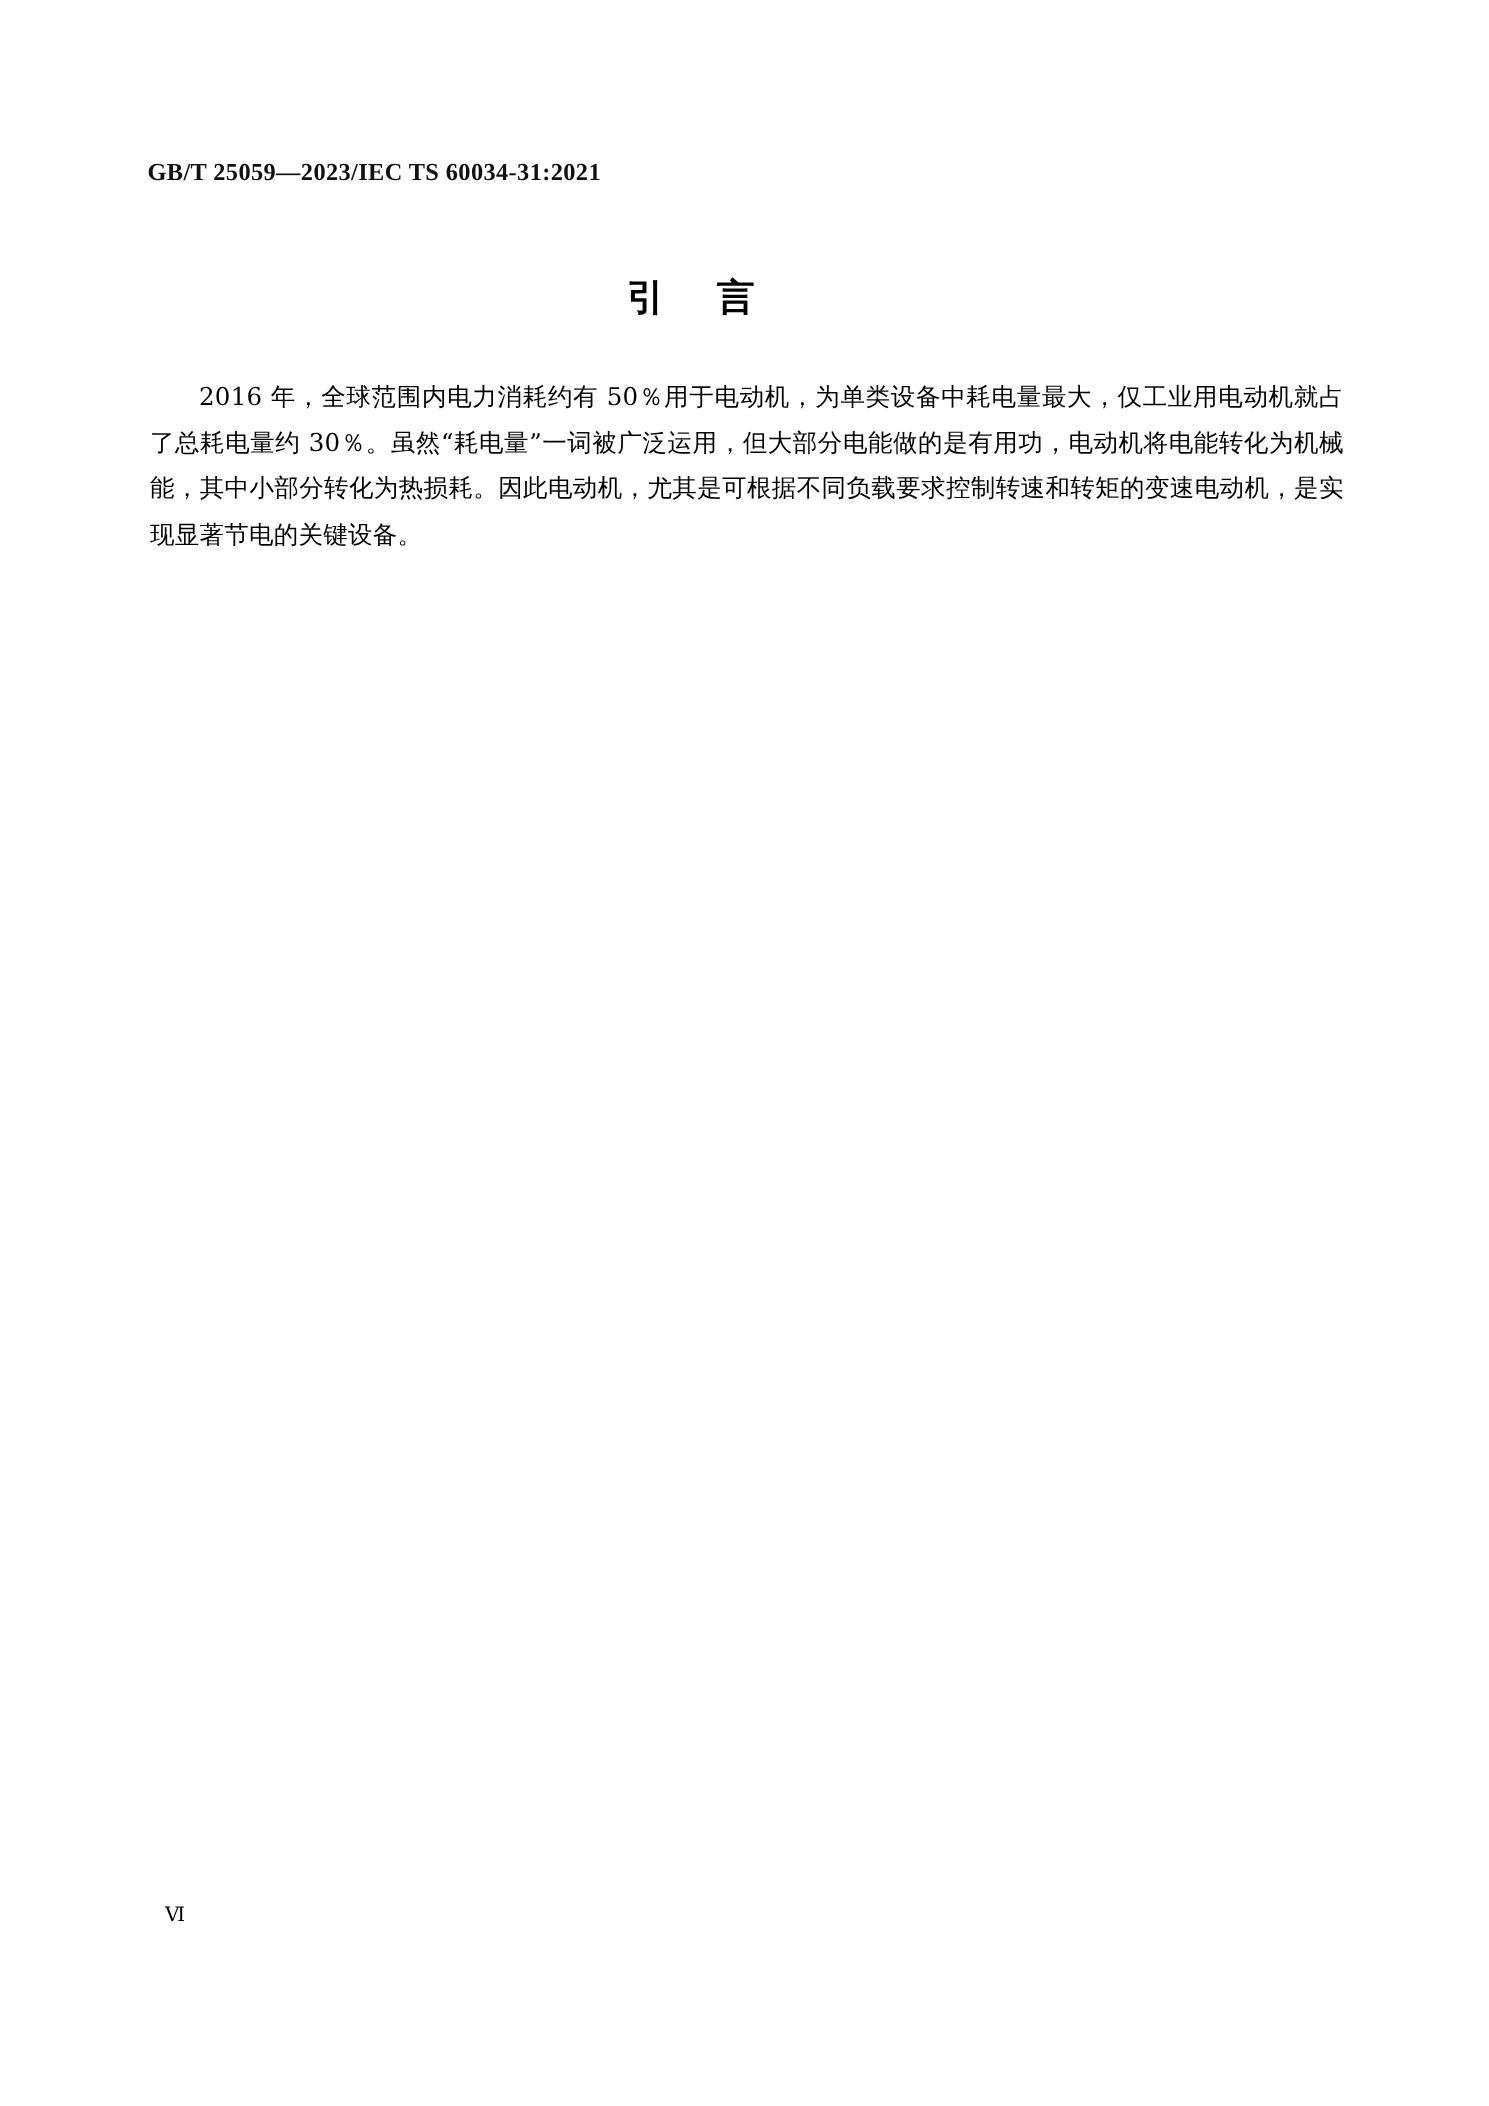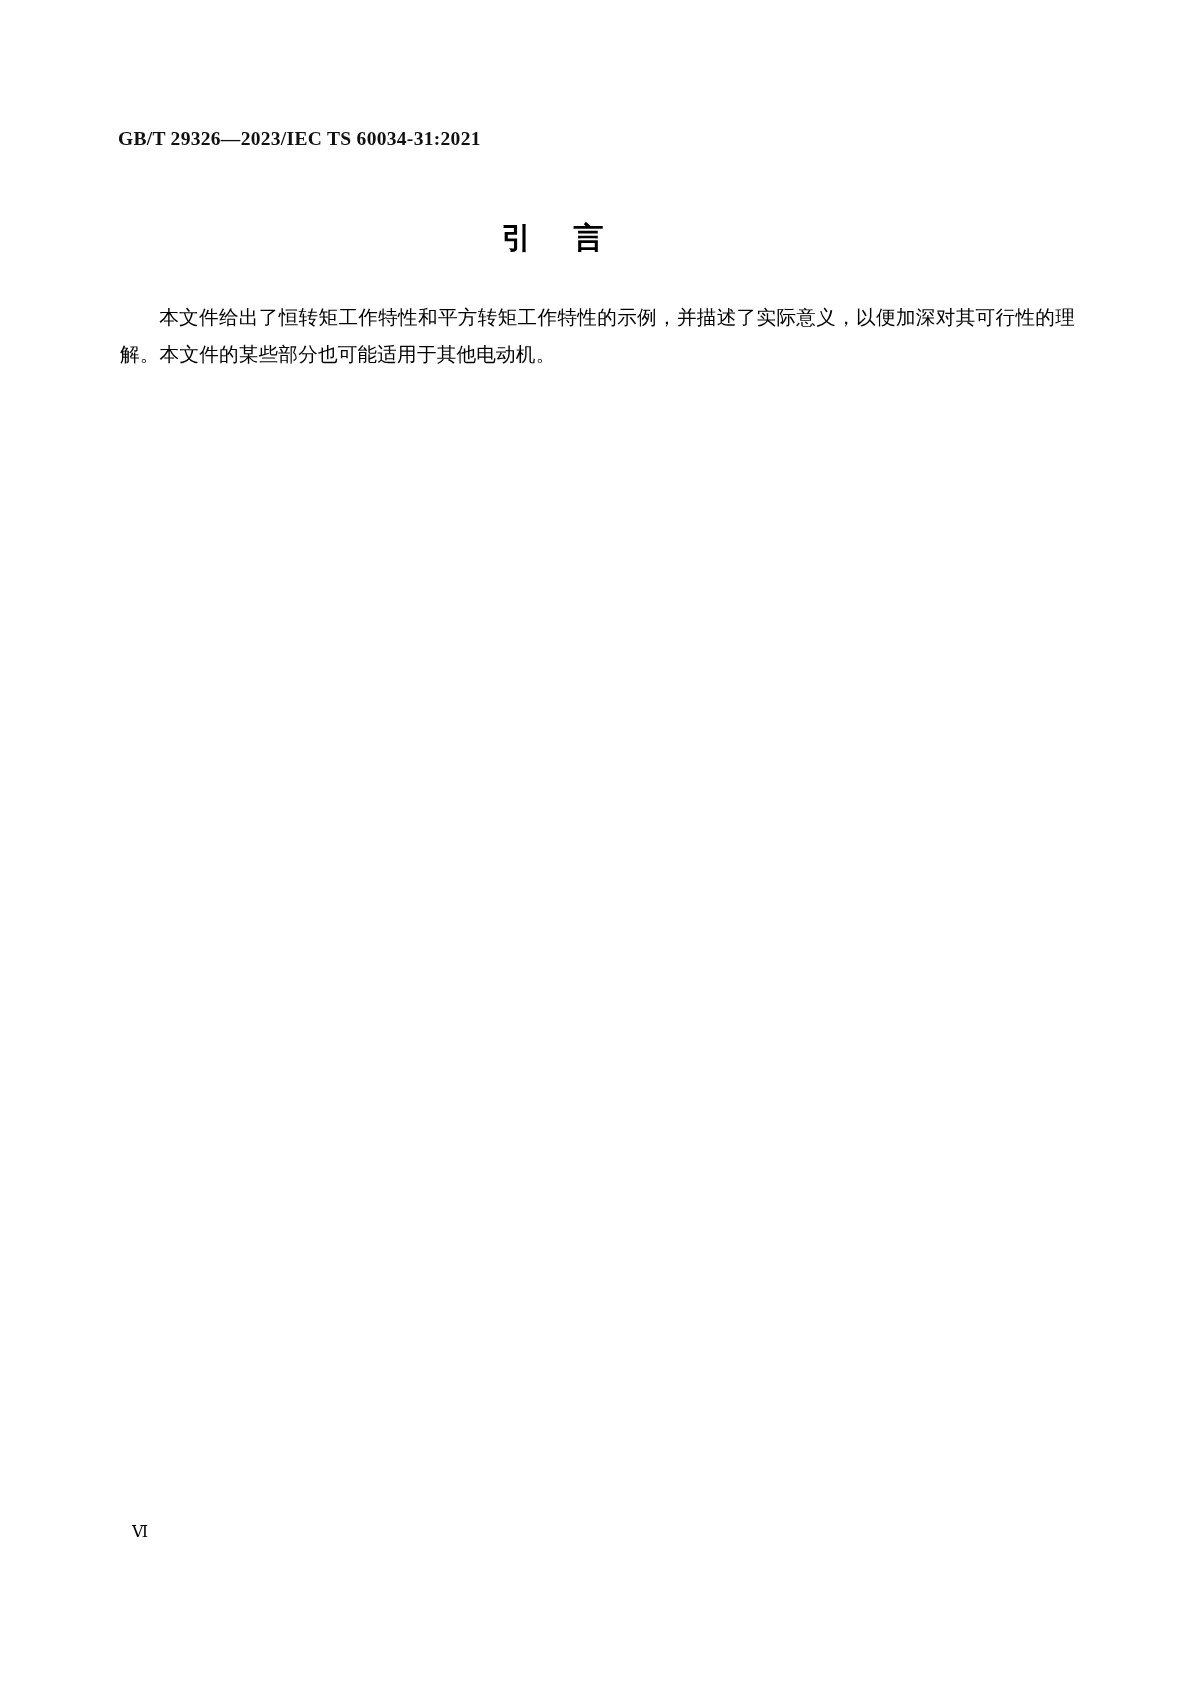--- a/index.html
+++ b/index.html
@@ -68,25 +68,25 @@
     font-family: "Liberation Serif", "DejaVu Serif", serif;
     font-size: 16px;
     color: #000000;
   }
 </style>
 </head>
 <body>
 
 <div class="page">
 
-  <div class="header">GB/T 29326—2023/IEC TS 60034-31:2021</div>
+  <div class="header">GB/T 25059—2023/IEC TS 60034-31:2021</div>
 
   <div class="title">
     <span>引</span><span class="gap"></span><span>言</span>
   </div>
 
   <div class="body-text">
-    <p>本文件给出了恒转矩工作特性和平方转矩工作特性的示例，并描述了实际意义，以便加深对其可行性的理解。本文件的某些部分也可能适用于其他电动机。</p>
+    <p>2016 年，全球范围内电力消耗约有 50％用于电动机，为单类设备中耗电量最大，仅工业用电动机就占了总耗电量约 30％。虽然“耗电量”一词被广泛运用，但大部分电能做的是有用功，电动机将电能转化为机械能，其中小部分转化为热损耗。因此电动机，尤其是可根据不同负载要求控制转速和转矩的变速电动机，是实现显著节电的关键设备。</p>
   </div>
 
   <div class="footer">Ⅵ</div>
 
 </div>
 
 </body></html>

